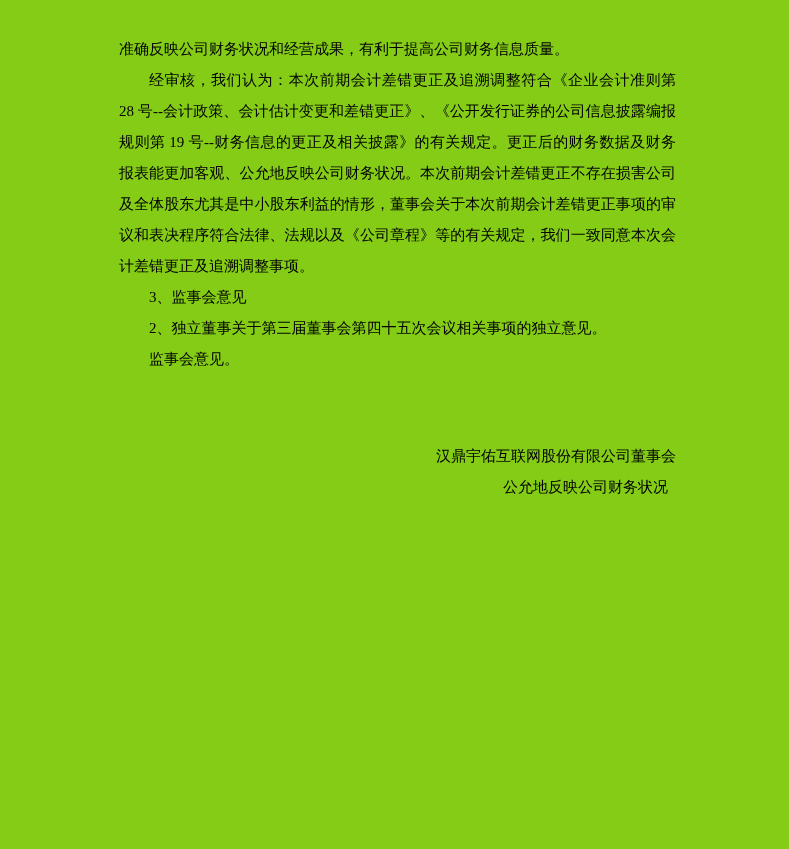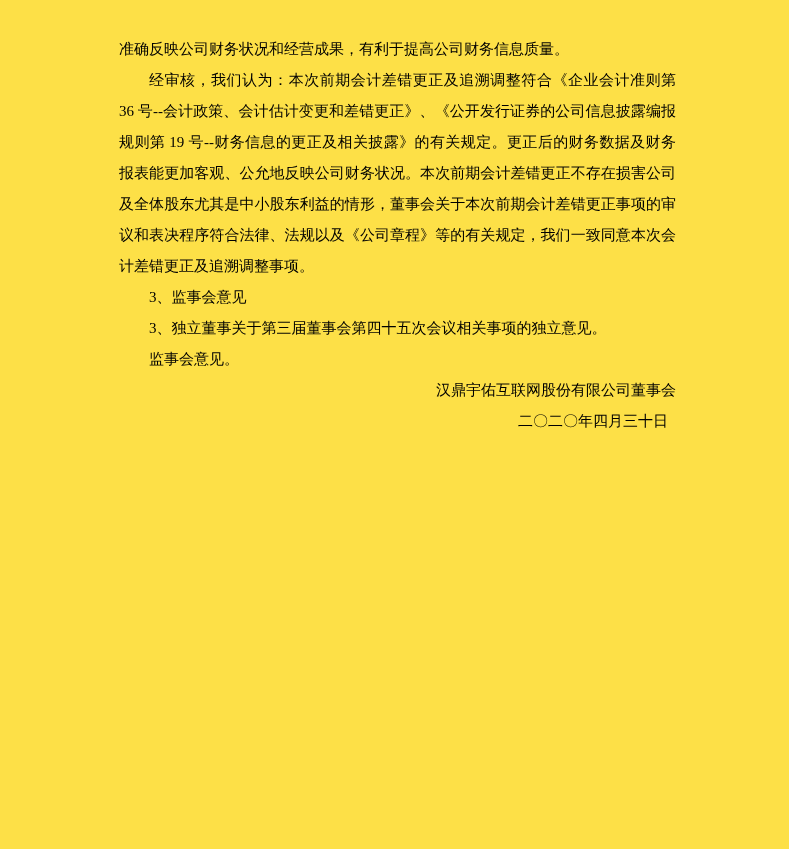--- a/index.html
+++ b/index.html
@@ -4,21 +4,21 @@
 <style>
   html, body {
     margin: 0;
     padding: 0;
     background: #ffffff;
   }
   .page {
     position: relative;
     width: 789px;
     height: 849px;
-    background: #fde047;
+    background: #84cc16;
     overflow: hidden;
     font-family: "Liberation Serif", "DejaVu Serif", serif;
     color: #000000;
   }
   .content {
     position: absolute;
     left: 119px;
     top: 34px;
     width: 557px;
     font-size: 15px;
@@ -30,39 +30,40 @@
     margin: 0;
     padding: 0;
   }
   .para.indent {
     text-indent: 2em;
   }
   .para.bold {
     font-weight: 700;
   }
   .signature {
+    margin-top: 66px;
     text-align: right;
   }
   .signature .company {
     line-height: 31px;
   }
   .signature .date {
     line-height: 31px;
     padding-right: 8px;
   }
 </style>
 </head>
 <body>
 
 <div class="page">
   <div class="content">
 
     <div class="para">准确反映公司财务状况和经营成果，有利于提高公司财务信息质量。</div>
-      <div class="para indent">经审核，我们认为：本次前期会计差错更正及追溯调整符合《企业会计准则第 36 号--会计政策、会计估计变更和差错更正》、《公开发行证券的公司信息披露编报规则第 19 号--财务信息的更正及相关披露》的有关规定。更正后的财务数据及财务报表能更加客观、公允地反映公司财务状况。本次前期会计差错更正不存在损害公司及全体股东尤其是中小股东利益的情形，董事会关于本次前期会计差错更正事项的审议和表决程序符合法律、法规以及《公司章程》等的有关规定，我们一致同意本次会计差错更正及追溯调整事项。</div>
+      <div class="para indent">经审核，我们认为：本次前期会计差错更正及追溯调整符合《企业会计准则第 28 号--会计政策、会计估计变更和差错更正》、《公开发行证券的公司信息披露编报规则第 19 号--财务信息的更正及相关披露》的有关规定。更正后的财务数据及财务报表能更加客观、公允地反映公司财务状况。本次前期会计差错更正不存在损害公司及全体股东尤其是中小股东利益的情形，董事会关于本次前期会计差错更正事项的审议和表决程序符合法律、法规以及《公司章程》等的有关规定，我们一致同意本次会计差错更正及追溯调整事项。</div>
       <div class="para indent">3、监事会意见</div>
-      <div class="para indent">3、独立董事关于第三届董事会第四十五次会议相关事项的独立意见。</div>
+      <div class="para indent">2、独立董事关于第三届董事会第四十五次会议相关事项的独立意见。</div>
       <div class="para indent">监事会意见。</div>
       <div class="signature">
       <div class="company">汉鼎宇佑互联网股份有限公司董事会</div>
-      <div class="date">二〇二〇年四月三十日</div>
+      <div class="date">公允地反映公司财务状况</div>
     </div>
   </div>
 </div>
 
 </body></html>

